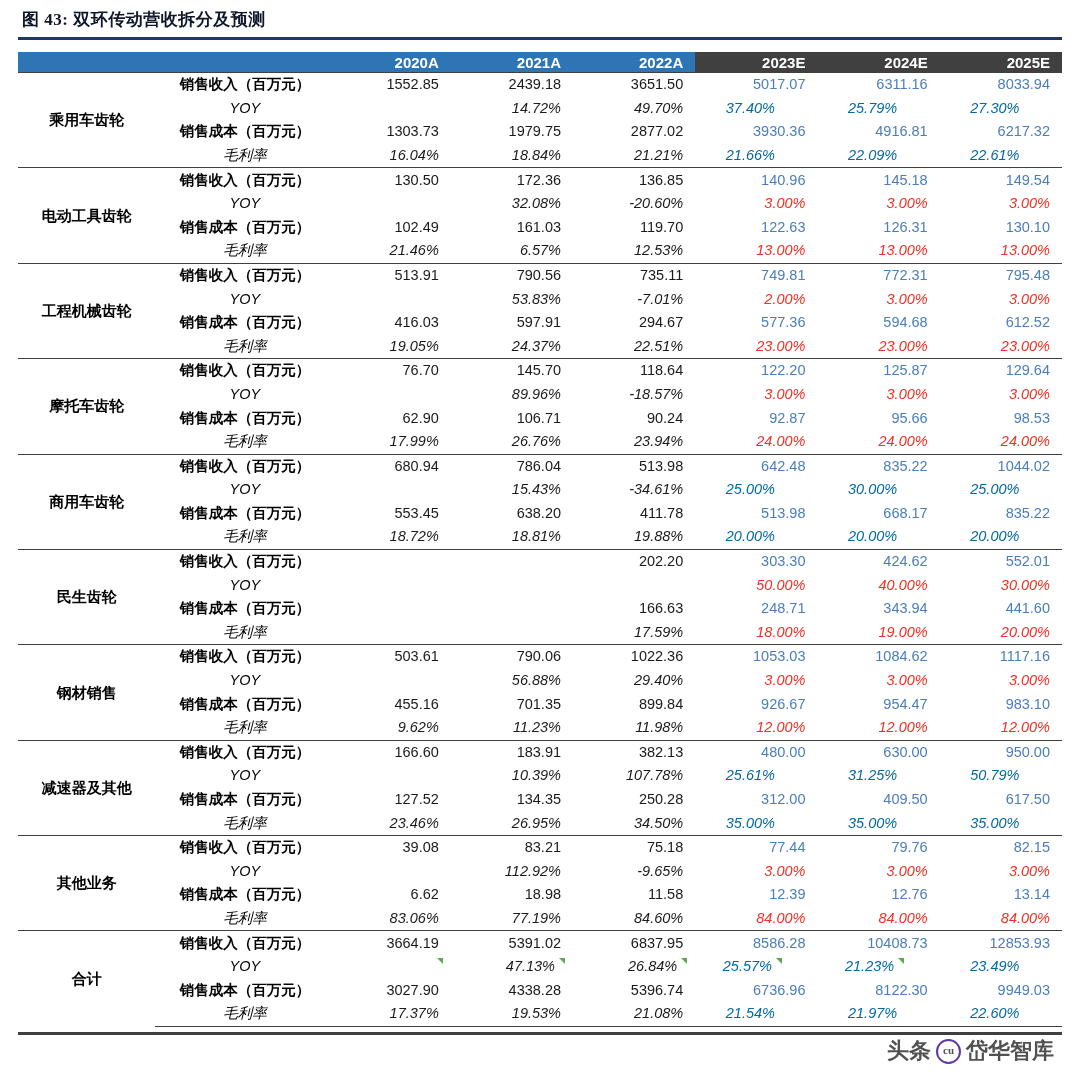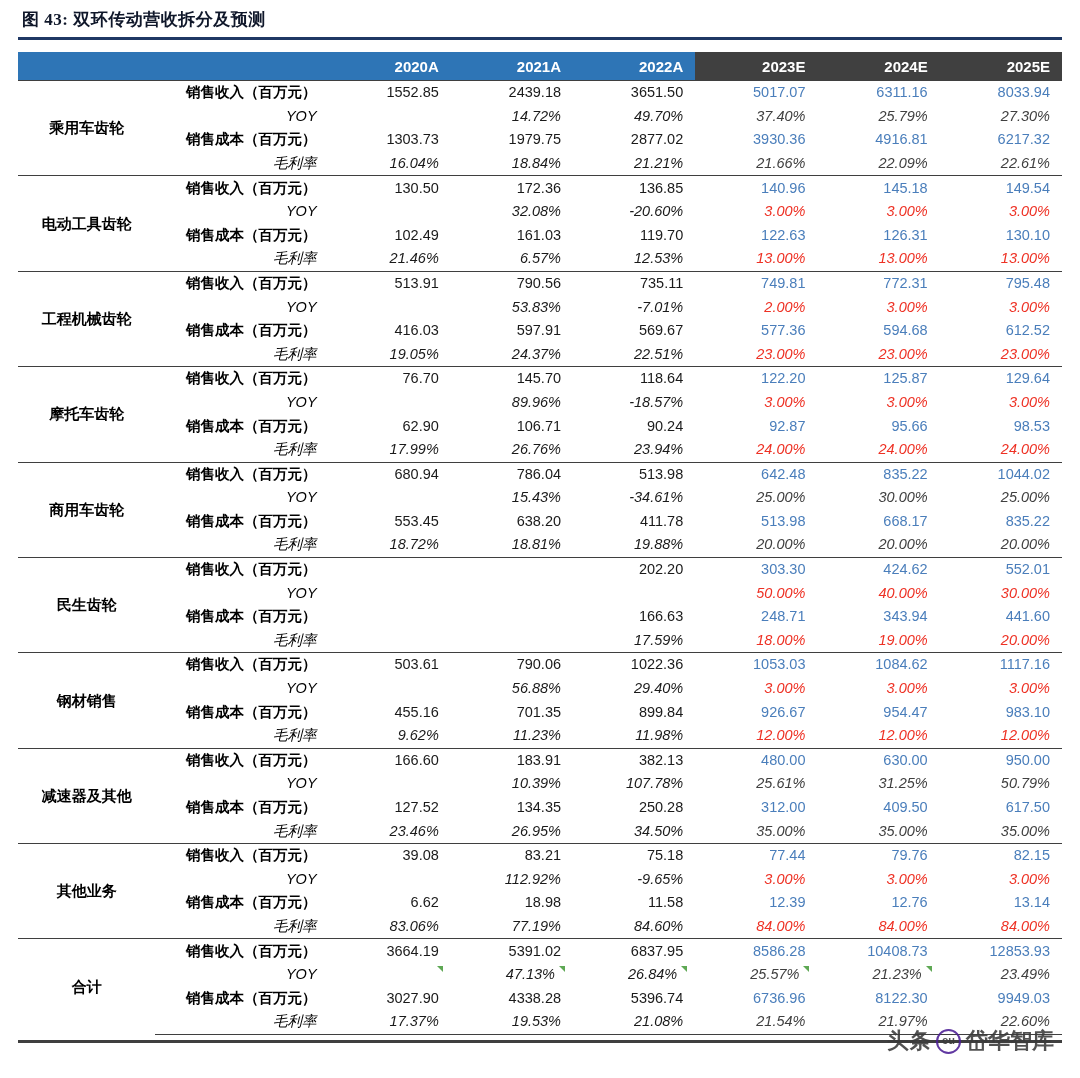--- a/index.html
+++ b/index.html
@@ -41,21 +41,21 @@
     width: 1044px;
     table-layout: fixed;
     font-size: 14.5px;
   }
   table.fin col.c-cat   { width: 137px; }
   table.fin col.c-item  { width: 173px; }
   table.fin col.c-yr    { width: 122px; }
 
   
   thead th {
-    height: 28px;
+    height: 20px;
     color: #ffffff;
     font-weight: bold;
     font-size: 15px;
     text-align: right;
     padding: 0 12px 0 0;
     vertical-align: middle;
     white-space: nowrap;
   }
   th.hdr-blank   { background: #2e75b6; }
   th.hdr-actual  { background: #2e75b6; }
@@ -72,37 +72,37 @@
     line-height: 1.05;
   }
   td.cat {
     text-align: center;
     font-weight: bold;
     font-size: 15px;
     padding: 0;
     color: #000;
   }
   td.item {
-    text-align: right;
+    text-align: center;
     padding-left: 18px;
     font-weight: bold;
     font-size: 14.5px;
     color: #000;
   }
   td.item.ital {
     font-weight: normal;
     font-style: italic;
   }
 
   
   td.v        { color: #1a1a1a; }
   td.v.pct    { font-style: italic; }
   td.v.blue   { color: #4a7ebb; }
   td.v.red    { color: #ee3124; font-style: italic; }
-  td.v.blue.pct { color: #404040; font-style: italic; }
+  td.v.blue.pct { color: #0369a1; font-style: italic; text-align: center; }
 
   
   tr.grp-top td { border-top: 1.6px solid #3f3f3f; }
   tr.tbl-last td { border-bottom: 1.6px solid #3f3f3f; }
   .outer-bottom {
     height: 3px;
     background: #3f3f3f;
     margin: 5px 18px 0 18px;
   }
 
@@ -125,25 +125,25 @@
     color: #1a1a1a;
     padding: 8px 0 0 22px;
     letter-spacing: .5px;
     margin-top: 44px;
   }
 
   
   .watermark {
     position: absolute;
     right: 26px;
-    bottom: 22px;
+    bottom: 12px;
     display: flex;
     align-items: center;
     gap: 5px;
-    font-family: Liberation Sans, sans-serif;
+    font-family: Liberation Serif, serif;
     font-size: 22px;
     font-weight: bold;
     color: #3a3a3a;
     opacity: .88;
     pointer-events: none;
   }
   .wm-badge {
     width: 21px; height: 21px;
     border: 2px solid #4c1d95;
     border-radius: 50%;
@@ -273,21 +273,21 @@
           <td class="v pct">53.83%</td>
           <td class="v pct">-7.01%</td>
           <td class="v pct red">2.00%</td>
           <td class="v pct red">3.00%</td>
           <td class="v pct red">3.00%</td>
         </tr>
         <tr>
           <td class="item">销售成本（百万元）</td>
           <td class="v">416.03</td>
           <td class="v">597.91</td>
-          <td class="v">569.67</td>
+          <td class="v">294.67</td>
           <td class="v blue">577.36</td>
           <td class="v blue">594.68</td>
           <td class="v blue">612.52</td>
         </tr>
         <tr>
           <td class="item ital">毛利率</td>
           <td class="v pct">19.05%</td>
           <td class="v pct">24.37%</td>
           <td class="v pct">22.51%</td>
           <td class="v pct red">23.00%</td>

